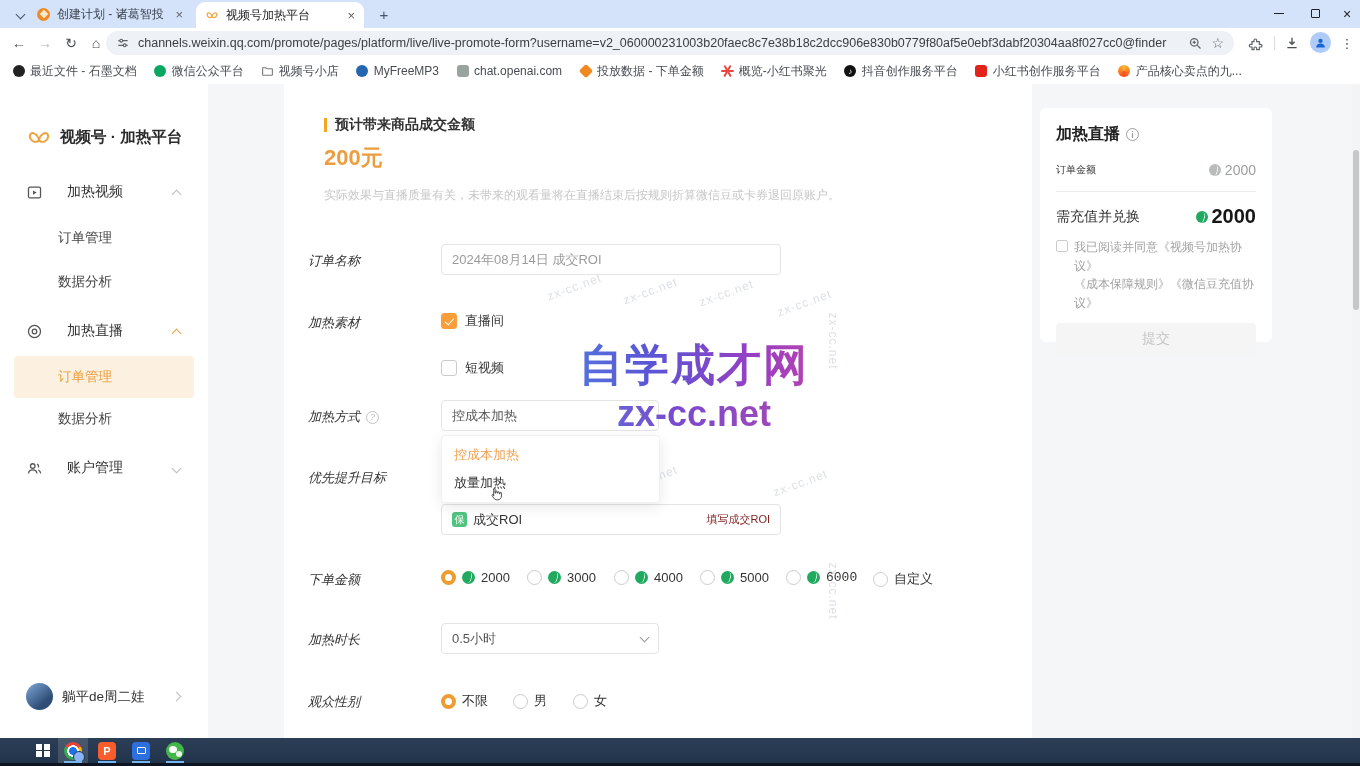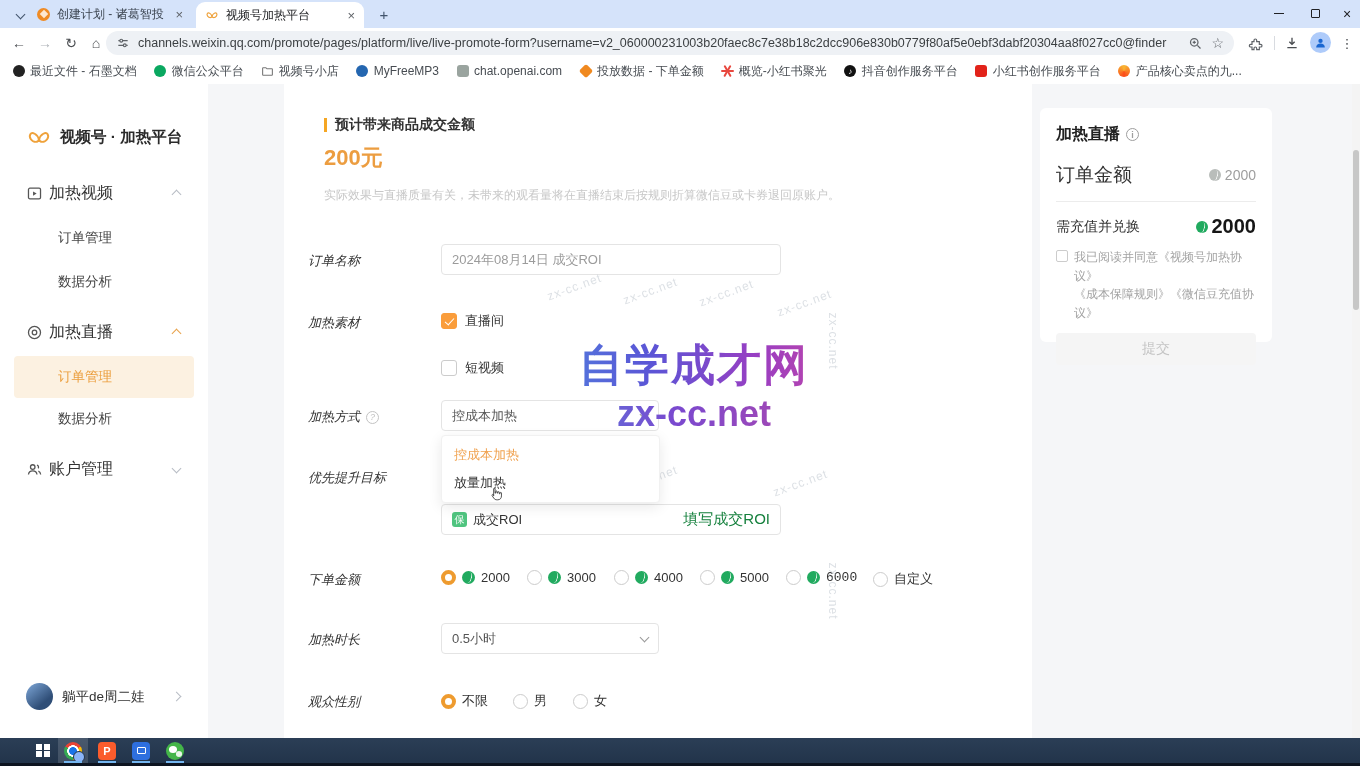--- a/index.html
+++ b/index.html
@@ -41,21 +41,21 @@
   .spark i, .spark::before, .spark::after { content:''; position:absolute; left:0; top:5.5px; width:13px; height:2.2px; background:#e8483f; border-radius:1px; }
   .spark::before { transform:rotate(60deg); } .spark::after { transform:rotate(-60deg); }
   .note-dot { color:#fff; font-size:8px; }
 
   
   .content { position:absolute; left:0; top:84px; width:1360px; height:654px; background:#f5f6f8; }
 
   
   .sidebar { position:absolute; left:0; top:0; width:208px; height:654px; background:#fff; }
   .logo { position:absolute; left:26px; top:40px; display:flex; align-items:center; gap:8px; font-size:15.5px; font-weight:bold; color:#2b2b2b; }
-  .navhead { position:absolute; left:26px; display:flex; align-items:center; gap:6px; font-size:16px; color:#333; }
+  .navhead { position:absolute; left:26px; display:flex; align-items:center; gap:24px; font-size:14px; color:#333; }
   .navitem { position:absolute; left:58px; font-size:13.5px; color:#444; }
   .activeitem { position:absolute; left:14px; right:14px; top:272px; height:42px; background:#fcf1e1; border-radius:4px; line-height:42px; padding-left:44px; font-size:13.5px; color:#eb9e3d; }
   .chev { width:7px; height:7px; border-right:1.5px solid #b7bcc4; border-bottom:1.5px solid #b7bcc4; display:inline-block; }
   .chev.up { transform:rotate(-135deg); } .chev.down { transform:rotate(45deg); } .chev.right { transform:rotate(-45deg); }
   .sidechev { position:absolute; right:28px; }
   .userrow { position:absolute; left:0; right:0; bottom:26px; height:30px; }
   .uavatar { position:absolute; left:26px; top:1px; width:27px; height:27px; border-radius:50%; background:linear-gradient(140deg,#7fa8d9 0%,#2f4e77 70%); }
   .uname { position:absolute; left:62px; top:6px; font-size:13.5px; color:#333; }
 
   
@@ -91,21 +91,21 @@
   .wm .l2 { font-size:36px; font-weight:bold; margin-top:-2px;
             background:linear-gradient(90deg,#4d8be0 0%,#7a49cf 45%,#c2479f 100%);
             -webkit-background-clip:text; background-clip:text; color:transparent; }
   .fm { position:absolute; font-size:12px; color:#a8b2bd; opacity:.4; transform:rotate(-20deg); letter-spacing:1px; pointer-events:none; }
   .fmv { transform:rotate(90deg); }
 
   
   .right-card { position:absolute; left:1040px; top:24px; width:232px; height:234px; background:#fff; border-radius:6px; padding:16px; }
   .rc-title { display:flex; align-items:center; gap:6px; font-size:16px; font-weight:600; color:#222; }
   .rc-row { display:flex; align-items:center; justify-content:space-between; }
-  .rc-row .lbl { font-size:19px; color:#333; }
+  .rc-row .lbl { font-size:10px; color:#333; }
   .rc-val { display:flex; align-items:center; gap:4px; }
   .rc-div { border-top:1px solid #ececec; margin:13px 0; }
   .agree { display:flex; gap:6px; margin-top:10px; font-size:12px; color:#a3a3a3; line-height:1.55; }
   .agree .cb { width:12px; height:12px; border:1px solid #ccc; border-radius:2px; margin-top:2px; flex:none; background:#fff; }
   .submit { margin-top:11px; height:32px; background:#f5f5f5; border-radius:4px; display:flex; align-items:center; justify-content:center; font-size:14px; color:#c4c4c4; }
 
   
   .sb-track { position:absolute; right:0; top:0; width:8px; height:654px; background:#f4f4f4; }
   .sb-thumb { position:absolute; right:1px; top:66px; width:6px; height:160px; background:#c7c7c7; border-radius:3px; }
 
@@ -359,21 +359,21 @@
         <svg class="hand" width="17" height="17" viewBox="0 0 24 24">
             <path d="M9 3c.6 0 1 .4 1 1v6h1V8c0-.6.4-1 1-1s1 .4 1 1v2h1V9c0-.6.4-1 1-1s1 .4 1 1v2h1v-1c0-.6.4-1 1-1s1 .4 1 1v4c0 3.3-2 5.5-5.2 5.5h-1.3c-1.9 0-3.4-.9-4.4-2.4l-2.3-3.6c-.5-.8.2-1.8 1.1-1.6.4.1.7.3.9.6L8 13.8V4c0-.6.4-1 1-1z" fill="#fff" stroke="#333" stroke-width="1.2"></path>
           </svg>
       </div>
 
       <div class="flabel" style="top:385px;">优先提升目标</div>
       <div class="inputbox" style="top:420px;gap:6px;">
         <span class="roibadge">保</span>
         <span style="color:#333;">成交ROI</span>
         <span style="flex:1;"></span>
-        <span style="font-size:15px;color:#15803d;">填写成交ROI</span>
+        <span style="font-size:11px;color:#7f1d1d;">填写成交ROI</span>
       </div>
 
       <div class="flabel" style="top:487px;">下单金额</div>
       <div class="optitem" style="left:157px;top:486px;">
           <span class="radio on"></span>
           <span class="bean"></span>
           <span>2000</span>
         </div>
       <div class="optitem" style="left:243px;top:486px;">
           <span class="radio"></span>

